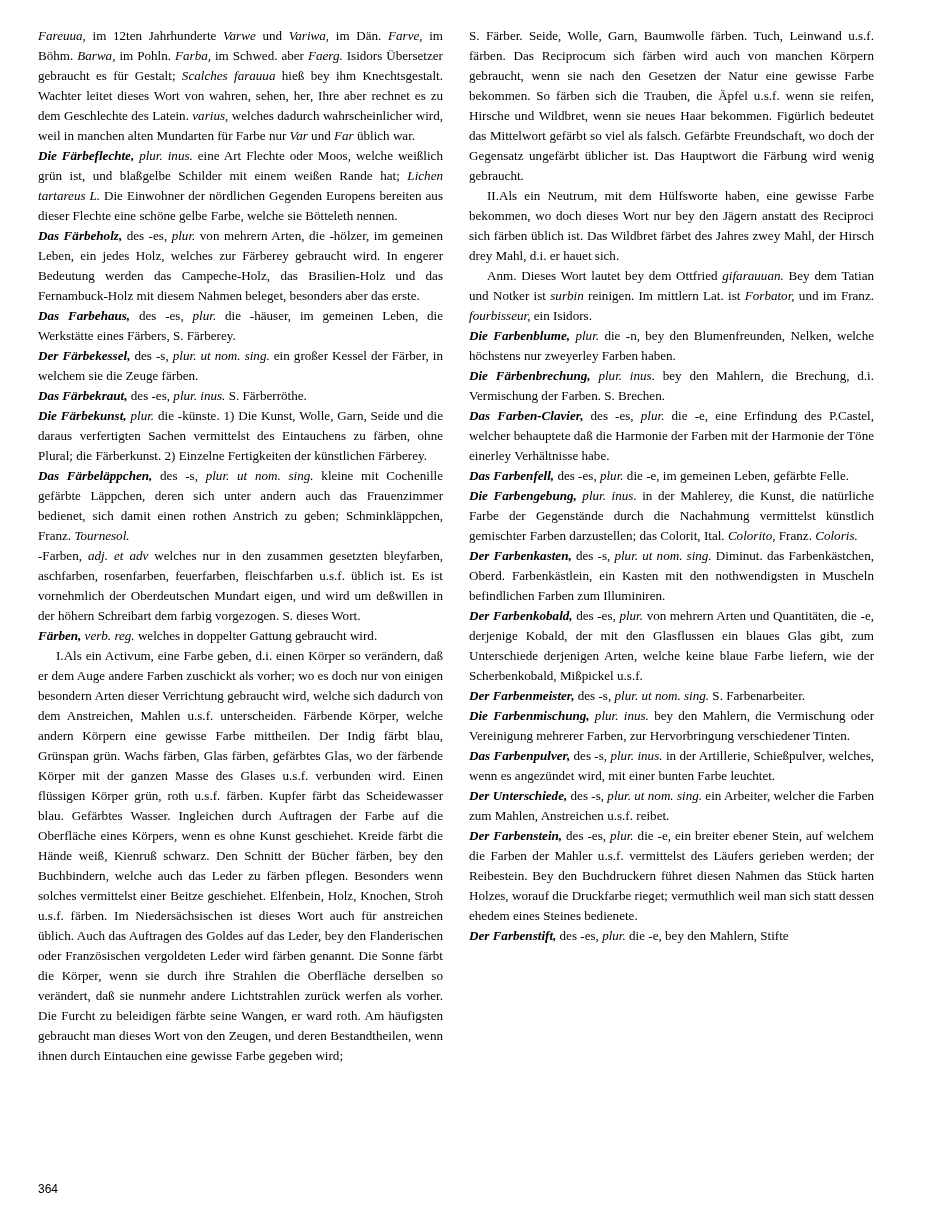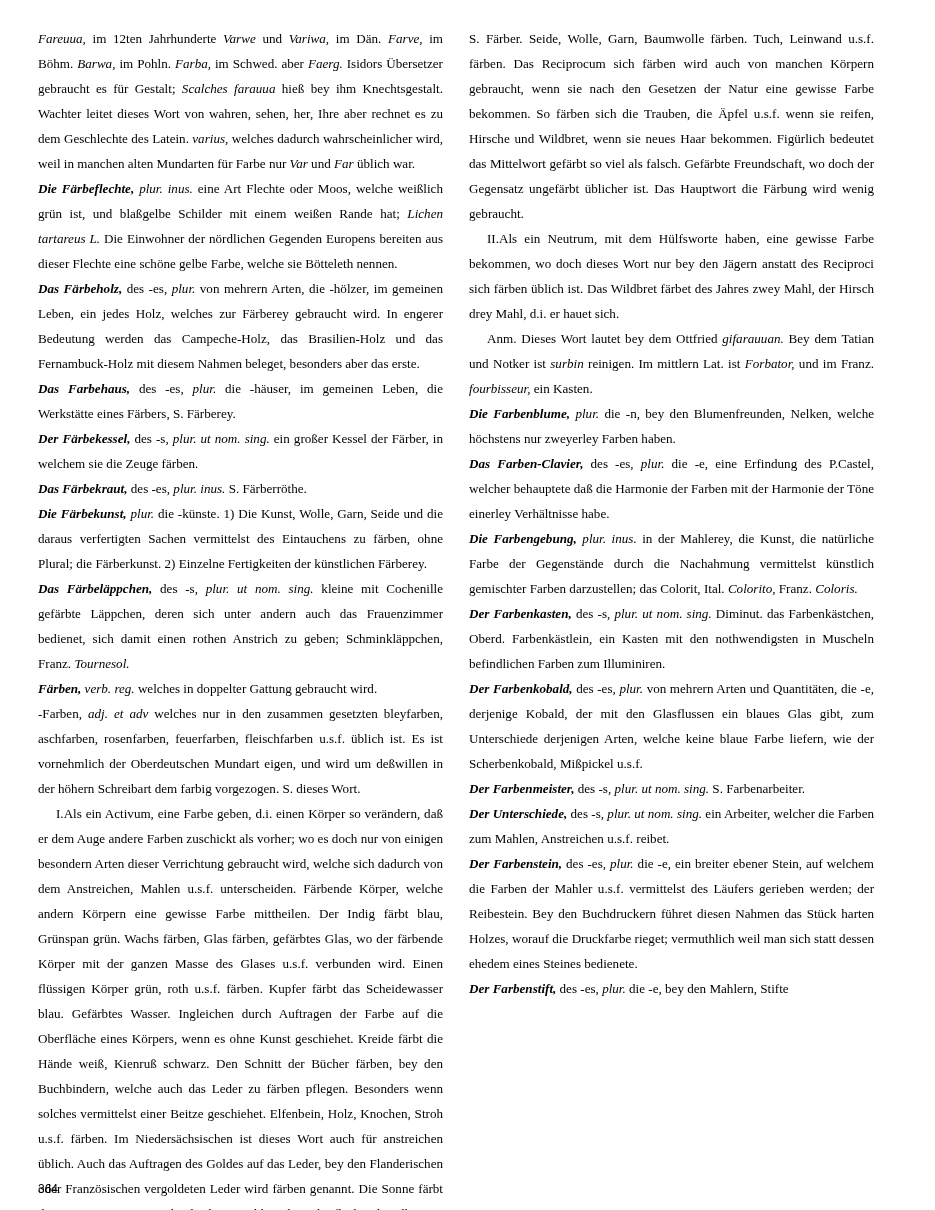--- a/index.html
+++ b/index.html
@@ -22,21 +22,21 @@
     top: 26px;
     left: 38px;
     right: 36px;
     bottom: 40px;
     display: flex;
     gap: 26px;
   }
   .col {
     width: 405px;
     font-size: 13.1px;
-    line-height: 25px;
+    line-height: 20px;
     text-align: justify;
     text-justify: inter-word;
     hyphens: manual;
   }
   .col p {
     margin: 0;
   }
   .indent {
     text-indent: 18px;
   }
@@ -58,33 +58,37 @@
   <div class="columns">
     <div class="col" id="col-left">
         <p><span class="it">Fareuua,</span><span> im 12ten Jahrhunderte </span><span class="it">Varwe</span><span> und </span><span class="it">Variwa,</span><span> im Dän. </span><span class="it">Farve,</span><span> im Böhm. </span><span class="it">Barwa,</span><span> im Pohln. </span><span class="it">Farba,</span><span> im Schwed. aber </span><span class="it">Faerg.</span><span> Isidors Übersetzer gebraucht es für Gestalt; </span><span class="it">Scalches farauua</span><span> hieß bey ihm Knechtsgestalt. Wachter leitet dieses Wort von wahren, sehen, her, Ihre aber rechnet es zu dem Geschlechte des Latein. </span><span class="it">varius,</span><span> welches dadurch wahrscheinlicher wird, weil in manchen alten Mundarten für Farbe nur </span><span class="it">Var</span><span> und </span><span class="it">Far</span><span> üblich war.</span></p>
         <p><span class="bi">Die Färbeflechte,</span><span> </span><span class="it">plur. inus.</span><span> eine Art Flechte oder Moos, welche weißlich grün ist, und blaßgelbe Schilder mit einem weißen Rande hat; </span><span class="it">Lichen tartareus L.</span><span> Die Einwohner der nördlichen Gegenden Europens bereiten aus dieser Flechte eine schöne gelbe Farbe, welche sie Bötteleth nennen.</span></p>
         <p><span class="bi">Das Färbeholz,</span><span> des -es, </span><span class="it">plur.</span><span> von mehrern Arten, die -hölzer, im gemeinen Leben, ein jedes Holz, welches zur Färberey gebraucht wird. In engerer Bedeutung werden das Campeche-Holz, das Brasilien-Holz und das Fernambuck-Holz mit diesem Nahmen beleget, besonders aber das erste.</span></p>
         <p><span class="bi">Das Farbehaus,</span><span> des -es, </span><span class="it">plur.</span><span> die -häuser, im gemeinen Leben, die Werkstätte eines Färbers, S. Färberey.</span></p>
         <p><span class="bi">Der Färbekessel,</span><span> des -s, </span><span class="it">plur. ut nom. sing.</span><span> ein großer Kessel der Färber, in welchem sie die Zeuge färben.</span></p>
         <p><span class="bi">Das Färbekraut,</span><span> des -es, </span><span class="it">plur. inus.</span><span> S. Färberröthe.</span></p>
         <p><span class="bi">Die Färbekunst,</span><span> </span><span class="it">plur.</span><span> die -künste. 1) Die Kunst, Wolle, Garn, Seide und die daraus verfertigten Sachen vermittelst des Eintauchens zu färben, ohne Plural; die Färberkunst. 2) Einzelne Fertigkeiten der künstlichen Färberey.</span></p>
         <p><span class="bi">Das Färbeläppchen,</span><span> des -s, </span><span class="it">plur. ut nom. sing.</span><span> kleine mit Cochenille gefärbte Läppchen, deren sich unter andern auch das Frauenzimmer bedienet, sich damit einen rothen Anstrich zu geben; Schminkläppchen, Franz. </span><span class="it">Tournesol.</span></p>
+        <p><span>-Farben, </span><span class="it">adj. et adv</span><span> welches nur in den zusammen gesetzten bleyfarben, aschfarben, rosenfarben, feuerfarben, fleischfarben u.s.f. üblich ist. Es ist vornehmlich der Oberdeutschen Mundart eigen, und wird um deßwillen in der höhern Schreibart dem farbig vorgezogen. S. dieses Wort.</span></p>
         <p><span class="bi">Färben,</span><span> </span><span class="it">verb. reg.</span><span> welches in doppelter Gattung gebraucht wird.</span></p>
-        <p><span>-Farben, </span><span class="it">adj. et adv</span><span> welches nur in den zusammen gesetzten bleyfarben, aschfarben, rosenfarben, feuerfarben, fleischfarben u.s.f. üblich ist. Es ist vornehmlich der Oberdeutschen Mundart eigen, und wird um deßwillen in der höhern Schreibart dem farbig vorgezogen. S. dieses Wort.</span></p>
         <p class="indent"><span>I.Als ein Activum, eine Farbe geben, d.i. einen Körper so verändern, daß er dem Auge andere Farben zuschickt als vorher; wo es doch nur von einigen besondern Arten dieser Verrichtung gebraucht wird, welche sich dadurch von dem Anstreichen, Mahlen u.s.f. unterscheiden. Färbende Körper, welche andern Körpern eine gewisse Farbe mittheilen. Der Indig färbt blau, Grünspan grün. Wachs färben, Glas färben, gefärbtes Glas, wo der färbende Körper mit der ganzen Masse des Glases u.s.f. verbunden wird. Einen flüssigen Körper grün, roth u.s.f. färben. Kupfer färbt das Scheidewasser blau. Gefärbtes Wasser. Ingleichen durch Auftragen der Farbe auf die Oberfläche eines Körpers, wenn es ohne Kunst geschiehet. Kreide färbt die Hände weiß, Kienruß schwarz. Den Schnitt der Bücher färben, bey den Buchbindern, welche auch das Leder zu färben pflegen. Besonders wenn solches vermittelst einer Beitze geschiehet. Elfenbein, Holz, Knochen, Stroh u.s.f. färben. Im Niedersächsischen ist dieses Wort auch für anstreichen üblich. Auch das Auftragen des Goldes auf das Leder, bey den Flanderischen oder Französischen vergoldeten Leder wird färben genannt. Die Sonne färbt die Körper, wenn sie durch ihre Strahlen die Oberfläche derselben so verändert, daß sie nunmehr andere Lichtstrahlen zurück werfen als vorher. Die Furcht zu beleidigen färbte seine Wangen, er ward roth. Am häufigsten gebraucht man dieses Wort von den Zeugen, und deren Bestandtheilen, wenn ihnen durch Eintauchen eine gewisse Farbe gegeben wird;</span></p>
       </div>
     <div class="col" id="col-right">
         <p><span>S. Färber. Seide, Wolle, Garn, Baumwolle färben. Tuch, Leinwand u.s.f. färben. Das Reciprocum sich färben wird auch von manchen Körpern gebraucht, wenn sie nach den Gesetzen der Natur eine gewisse Farbe bekommen. So färben sich die Trauben, die Äpfel u.s.f. wenn sie reifen, Hirsche und Wildbret, wenn sie neues Haar bekommen. Figürlich bedeutet das Mittelwort gefärbt so viel als falsch. Gefärbte Freundschaft, wo doch der Gegensatz ungefärbt üblicher ist. Das Hauptwort die Färbung wird wenig gebraucht.</span></p>
         <p class="indent"><span>II.Als ein Neutrum, mit dem Hülfsworte haben, eine gewisse Farbe bekommen, wo doch dieses Wort nur bey den Jägern anstatt des Reciproci sich färben üblich ist. Das Wildbret färbet des Jahres zwey Mahl, der Hirsch drey Mahl, d.i. er hauet sich.</span></p>
-        <p class="indent"><span>Anm. Dieses Wort lautet bey dem Ottfried </span><span class="it">gifarauuan.</span><span> Bey dem Tatian und Notker ist </span><span class="it">surbin</span><span> reinigen. Im mittlern Lat. ist </span><span class="it">Forbator,</span><span> und im Franz. </span><span class="it">fourbisseur,</span><span> ein Kasten.</span></p>
+        <p class="indent"><span>Anm. Dieses Wort lautet bey dem Ottfried </span><span class="it">gifarauuan.</span><span> Bey dem Tatian und Notker ist </span><span class="it">surbin</span><span> reinigen. Im mittlern Lat. ist </span><span class="it">Forbator,</span><span> und im Franz. </span><span class="it">fourbisseur,</span><span> ein Isidors.</span></p>
         <p><span class="bi">Die Farbenblume,</span><span> </span><span class="it">plur.</span><span> die -n, bey den Blumenfreunden, Nelken, welche höchstens nur zweyerley Farben haben.</span></p>
+        <p><span class="bi">Die Färbenbrechung,</span><span> </span><span class="it">plur. inus.</span><span> bey den Mahlern, die Brechung, d.i. Vermischung der Farben. S. Brechen.</span></p>
         <p><span class="bi">Das Farben-Clavier,</span><span> des -es, </span><span class="it">plur.</span><span> die -e, eine Erfindung des P.Castel, welcher behauptete daß die Harmonie der Farben mit der Harmonie der Töne einerley Verhältnisse habe.</span></p>
+        <p><span class="bi">Das Farbenfell,</span><span> des -es, </span><span class="it">plur.</span><span> die -e, im gemeinen Leben, gefärbte Felle.</span></p>
         <p><span class="bi">Die Farbengebung,</span><span> </span><span class="it">plur. inus.</span><span> in der Mahlerey, die Kunst, die natürliche Farbe der Gegenstände durch die Nachahmung vermittelst künstlich gemischter Farben darzustellen; das Colorit, Ital. </span><span class="it">Colorito,</span><span> Franz. </span><span class="it">Coloris.</span></p>
         <p><span class="bi">Der Farbenkasten,</span><span> des -s, </span><span class="it">plur. ut nom. sing.</span><span> Diminut. das Farbenkästchen, Oberd. Farbenkästlein, ein Kasten mit den nothwendigsten in Muscheln befindlichen Farben zum Illuminiren.</span></p>
         <p><span class="bi">Der Farbenkobald,</span><span> des -es, </span><span class="it">plur.</span><span> von mehrern Arten und Quantitäten, die -e, derjenige Kobald, der mit den Glasflussen ein blaues Glas gibt, zum Unterschiede derjenigen Arten, welche keine blaue Farbe liefern, wie der Scherbenkobald, Mißpickel u.s.f.</span></p>
         <p><span class="bi">Der Farbenmeister,</span><span> des -s, </span><span class="it">plur. ut nom. sing.</span><span> S. Farbenarbeiter.</span></p>
+        <p><span class="bi">Die Farbenmischung,</span><span> </span><span class="it">plur. inus.</span><span> bey den Mahlern, die Vermischung oder Vereinigung mehrerer Farben, zur Hervorbringung verschiedener Tinten.</span></p>
+        <p><span class="bi">Das Farbenpulver,</span><span> des -s, </span><span class="it">plur. inus.</span><span> in der Artillerie, Schießpulver, welches, wenn es angezündet wird, mit einer bunten Farbe leuchtet.</span></p>
         <p><span class="bi">Der Unterschiede,</span><span> des -s, </span><span class="it">plur. ut nom. sing.</span><span> ein Arbeiter, welcher die Farben zum Mahlen, Anstreichen u.s.f. reibet.</span></p>
         <p><span class="bi">Der Farbenstein,</span><span> des -es, </span><span class="it">plur.</span><span> die -e, ein breiter ebener Stein, auf welchem die Farben der Mahler u.s.f. vermittelst des Läufers gerieben werden; der Reibestein. Bey den Buchdruckern führet diesen Nahmen das Stück harten Holzes, worauf die Druckfarbe rieget; vermuthlich weil man sich statt dessen ehedem eines Steines bedienete.</span></p>
         <p><span class="bi">Der Farbenstift,</span><span> des -es, </span><span class="it">plur.</span><span> die -e, bey den Mahlern, Stifte</span></p>
       </div>
   </div>
   <div class="folio">364</div>
 </div>
 
 </body></html>

